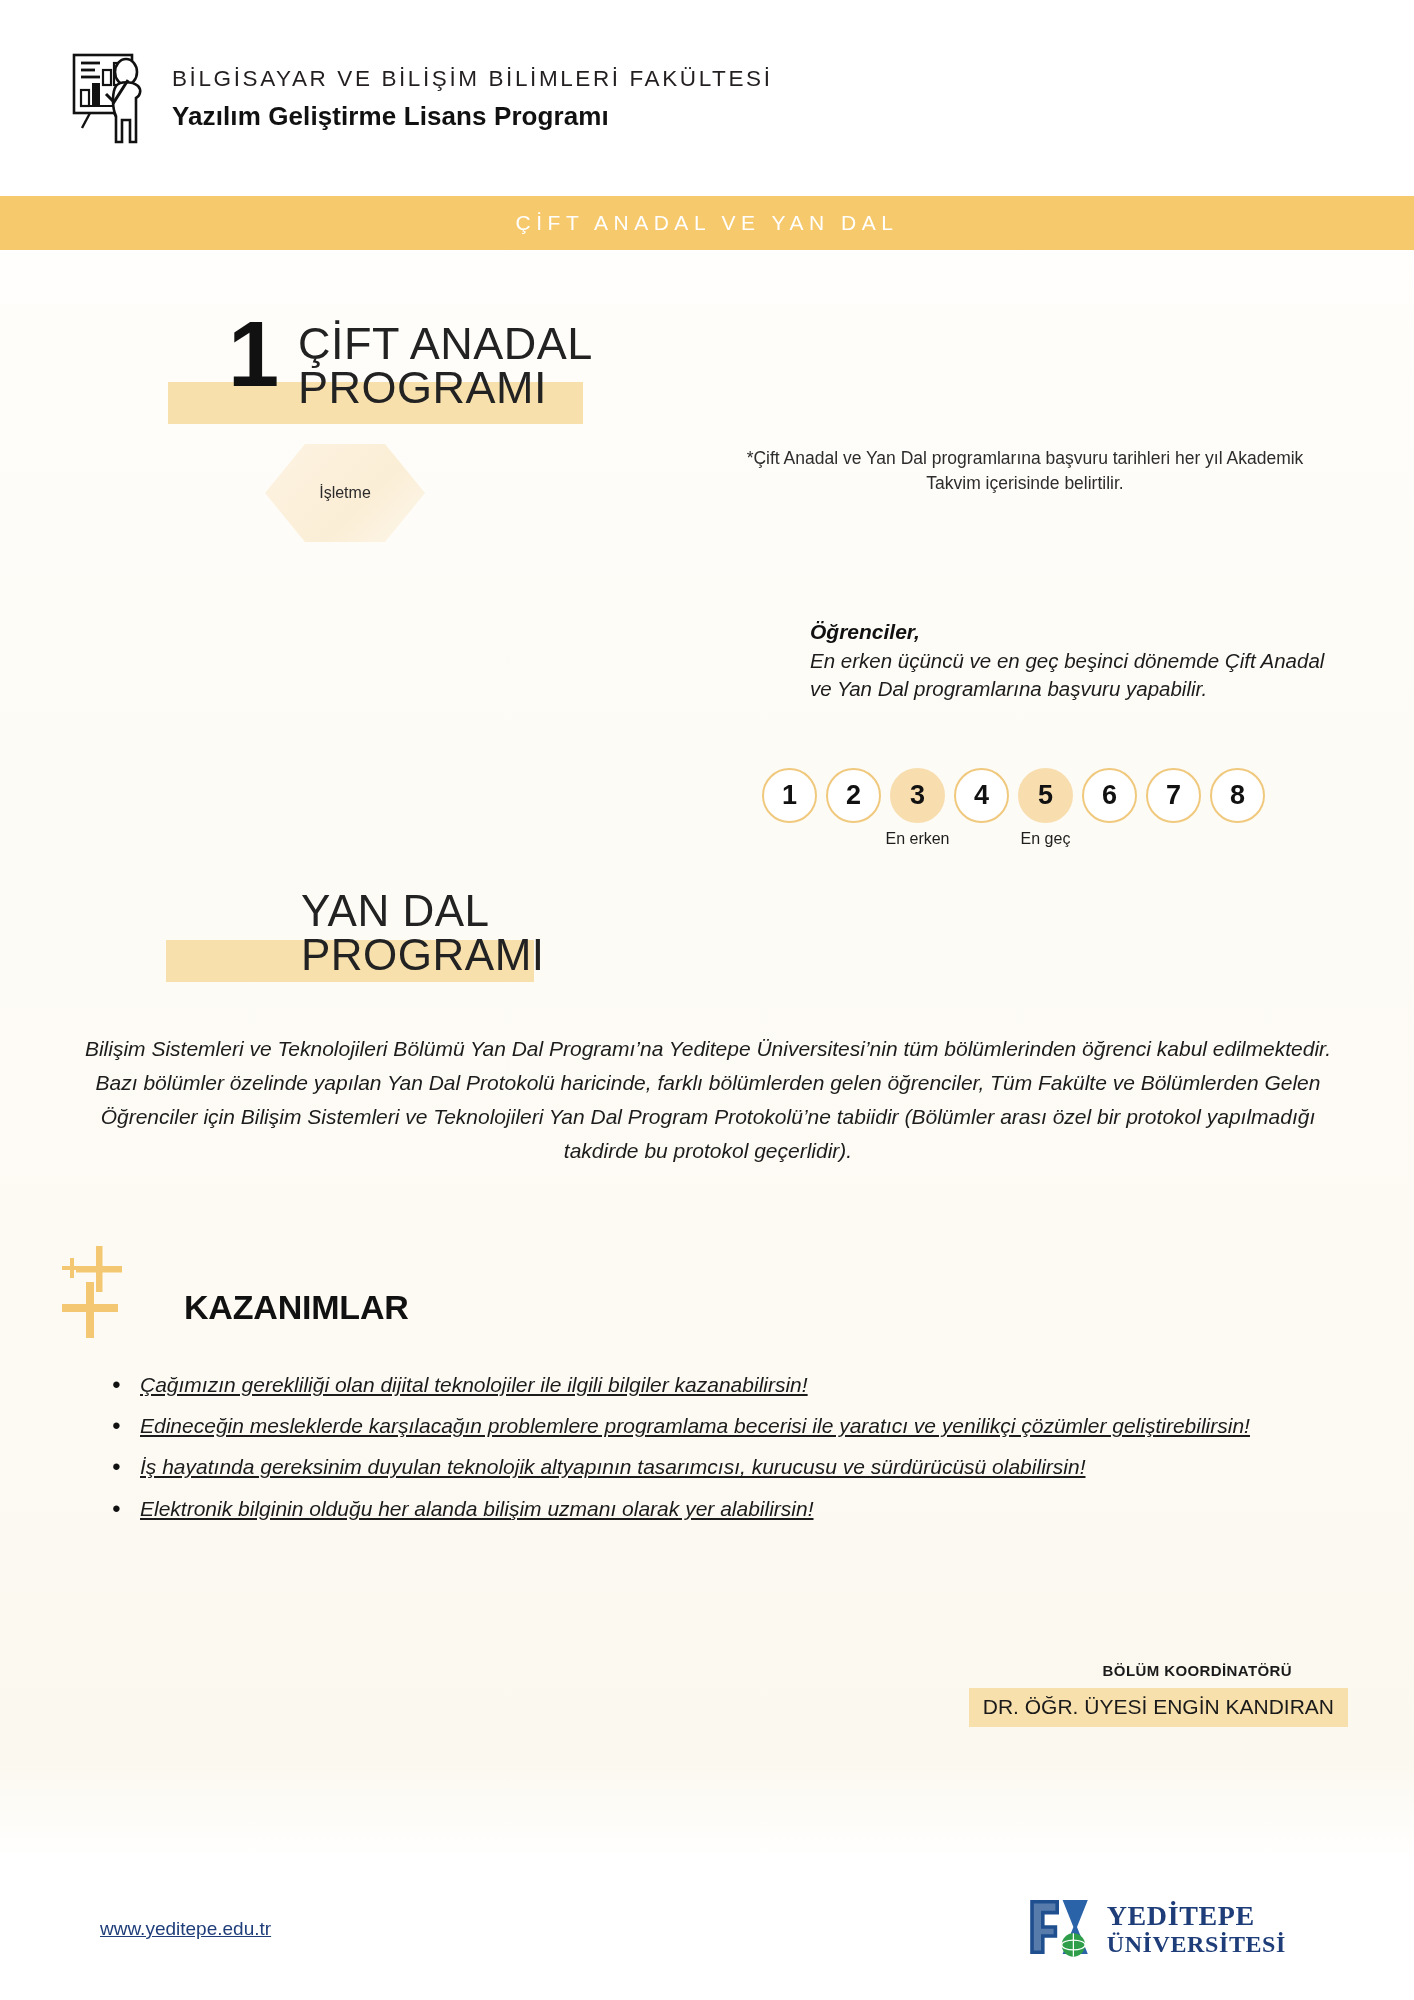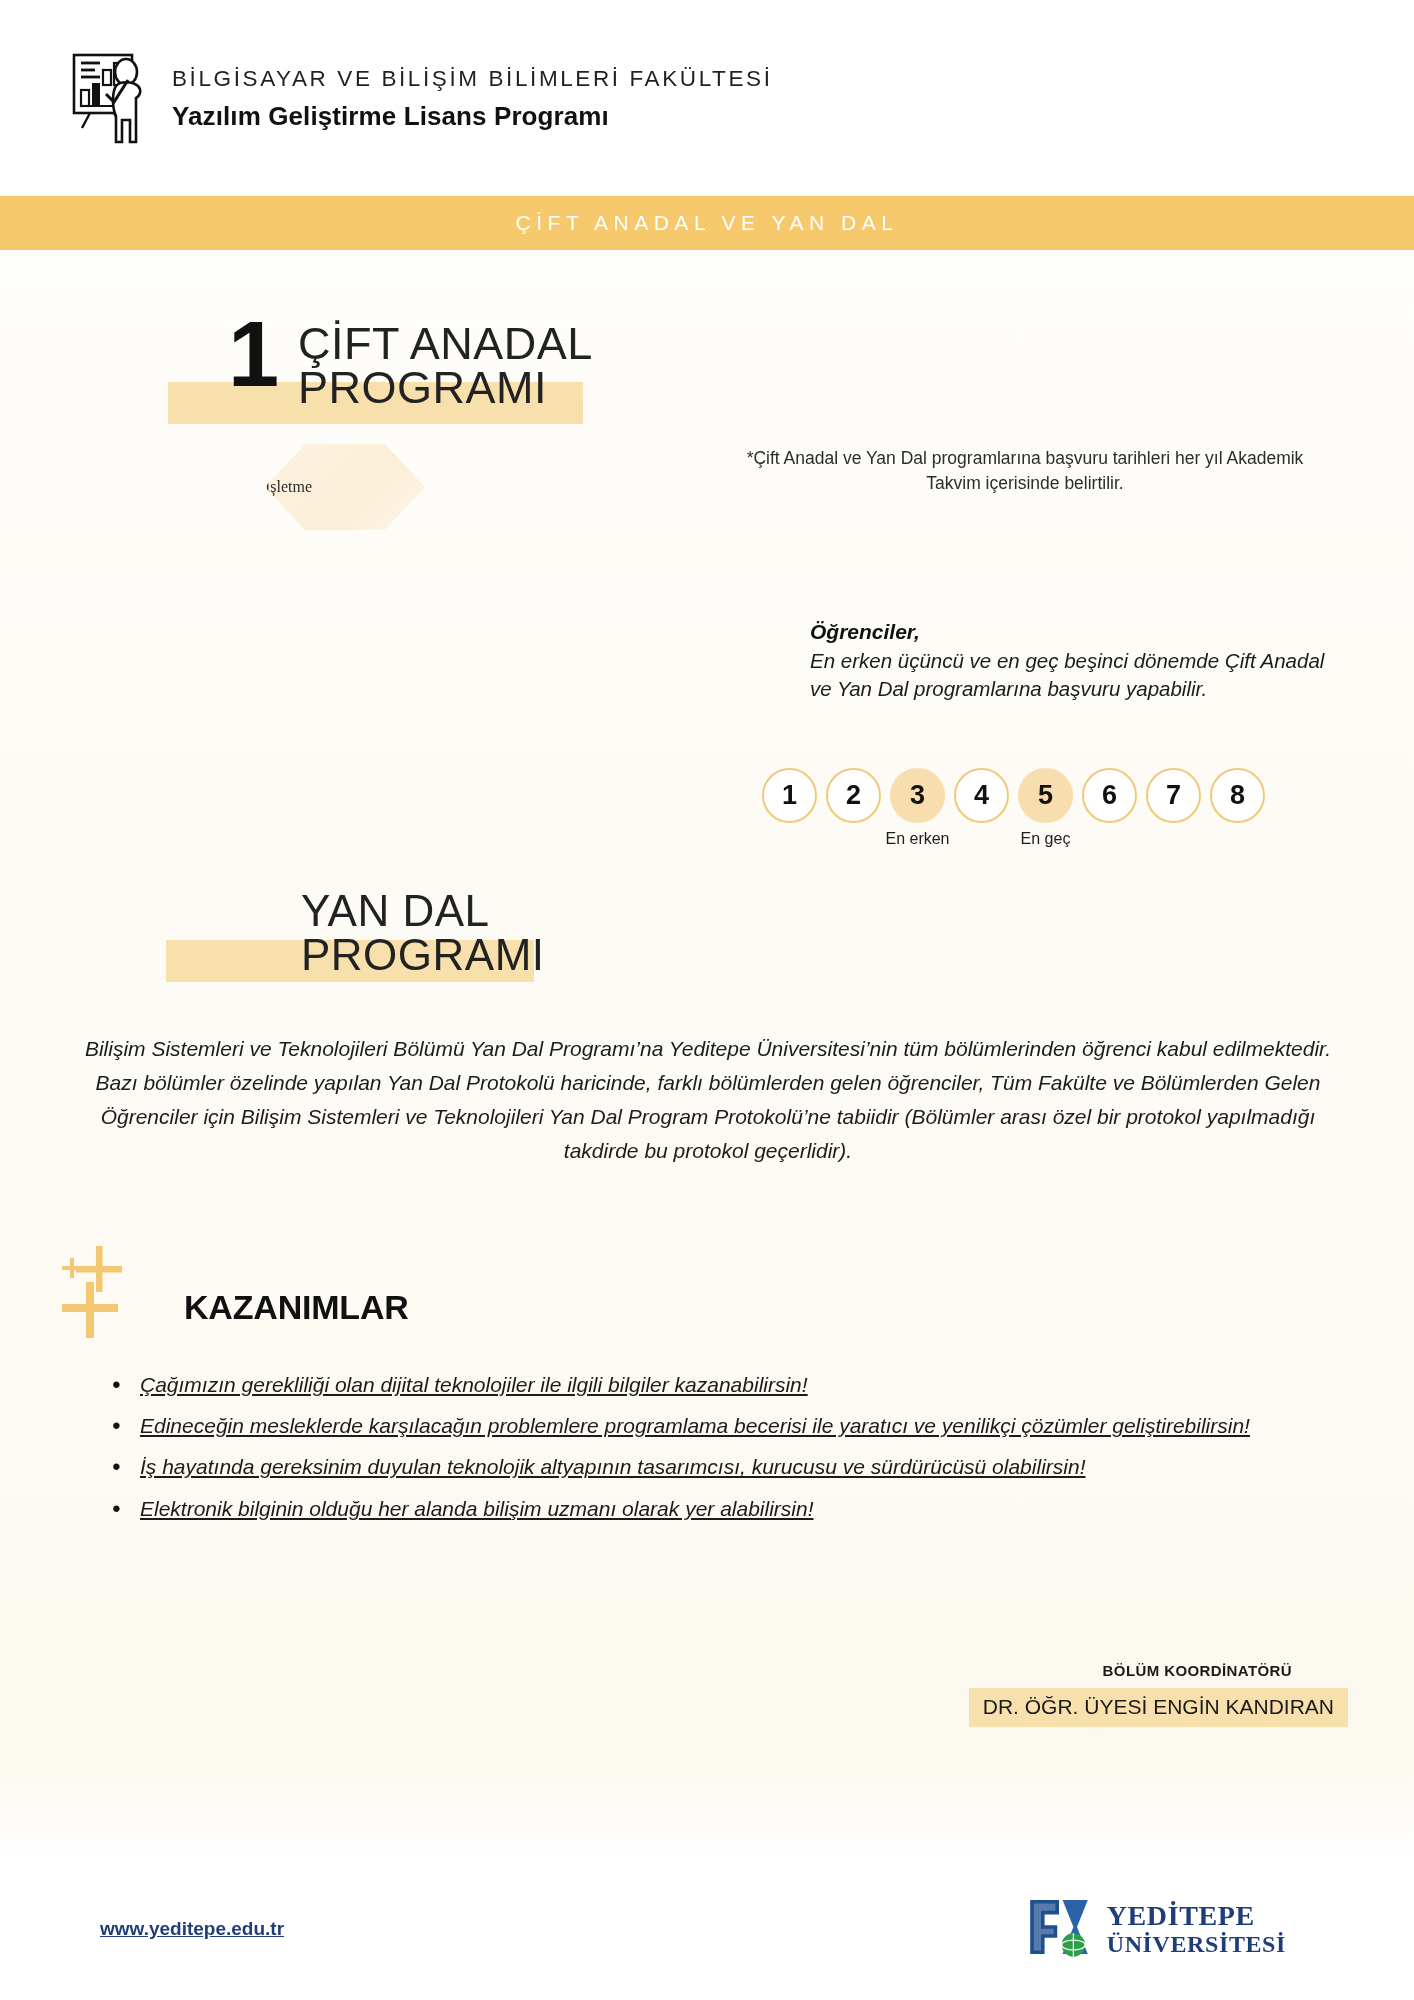--- a/index.html
+++ b/index.html
@@ -103,27 +103,26 @@
     font-weight: 300;
     letter-spacing: 0.5px;
   }
 
   
   .hexagon {
     position: absolute;
     left: 265px;
     top: 444px;
     width: 160px;
-    height: 86px;
+    height: 98px;
     background: linear-gradient(135deg, #fdf3e2 0%, #fbeed6 60%, #fdf6ea 100%);
     clip-path: polygon(25% 0%, 75% 0%, 100% 50%, 75% 100%, 25% 100%, 0% 50%);
     display: flex;
     align-items: center;
-    justify-content: flex-start;
-    font-family: Liberation Serif, serif;
+    justify-content: center;
   }
   .hexagon span {
     font-size: 16px;
     color: #2b2b2b;
   }
 
   
   .note {
     position: absolute;
     left: 740px;
@@ -302,21 +301,21 @@
     width: 1414px;
     height: 142px;
     background: #ffffff;
     display: flex;
     align-items: center;
   }
   .footer-url {
     position: absolute;
     left: 100px;
     font-size: 19px;
-    font-weight: bold;
+    font-weight: normal;
     color: #1f3e79;
     text-decoration: underline;
   }
   .footer-logo {
     position: absolute;
     right: 128px;
     display: flex;
     align-items: center;
     gap: 12px;
   }

